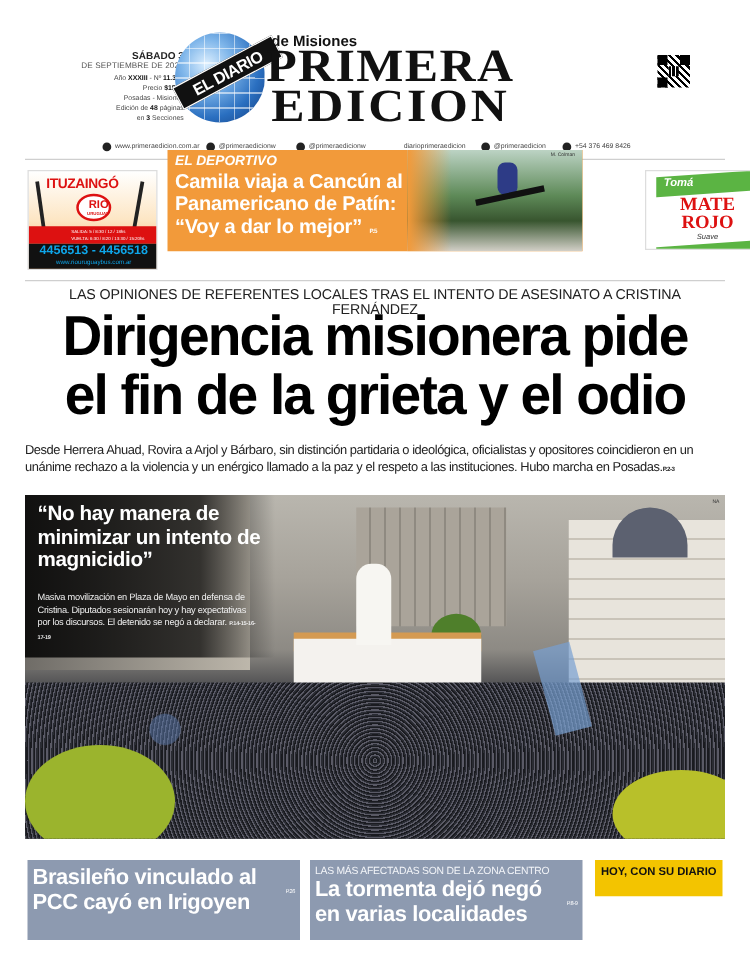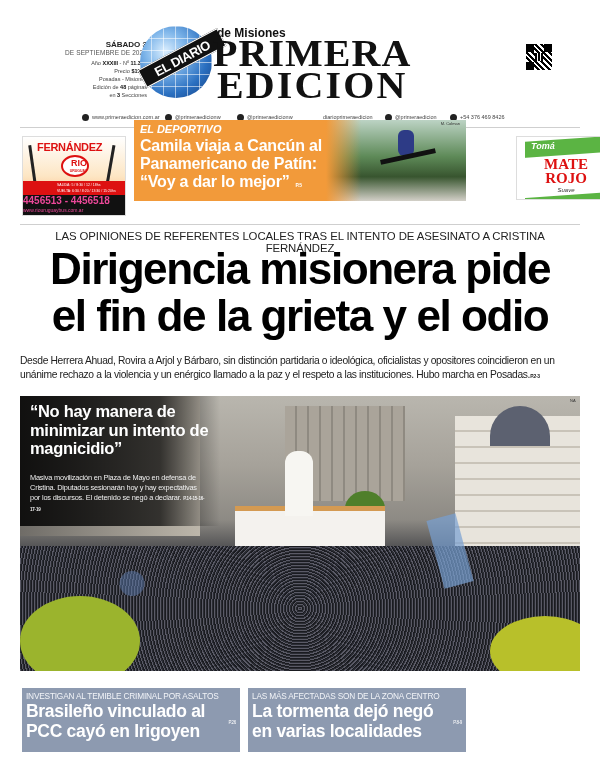--- a/index.html
+++ b/index.html
@@ -47,21 +47,21 @@
   .sicon { width: 7px; height: 7px; border-radius: 50%; background: #222; display: inline-block; }
   .rule { position: absolute; left: 20px; width: 560px; height: 1px; background: #cfcfcf; }
 
   
   .ad-bus { position: absolute; left: 22px; top: 136px; width: 104px; height: 80px; background: linear-gradient(#fff 0%, #fde6c4 50%, #f7a25c 100%); overflow: hidden; border: 1px solid #ddd; }
   .bus-title { position: absolute; left: 14px; top: 4px; font-weight: bold; font-size: 11px; color: #d11; letter-spacing: -0.3px; }
   .rio-badge { position: absolute; left: 38px; top: 18px; width: 28px; height: 22px; border: 2px solid #d11; border-radius: 50%; background: #fff; text-align: right; font-weight: bold; font-size: 9px; color: #d11; line-height: 12px; }
   .rio-sub { display: block; font-size: 3.5px; line-height: 4px; }
   .palm { position: absolute; width: 3px; height: 40px; background: #222; top: 8px; }
   .bus-sched { position: absolute; left: 0; top: 44px; width: 104px; height: 14px; background: #d11; color: #fff; font-size: 3.5px; line-height: 6px; padding: 1px 0 0 34px; }
-  .bus-phone { position: absolute; left: 0; top: 58px; width: 104px; height: 22px; background: #111; color: #ec4899; }
+  .bus-phone { position: absolute; left: 0; top: 58px; width: 104px; height: 22px; background: #111; color: #0ea5e9; text-align: center; }
   .bus-num { font-size: 10px; font-weight: bold; line-height: 12px; display: block; }
   .bus-web { font-size: 5px; line-height: 7px; display: block; }
 
   .deportivo { position: absolute; left: 134px; top: 120px; width: 332px; height: 81px; background: #f29a3a; overflow: hidden; }
   .dep-photo { position: absolute; right: 0; top: 0; width: 140px; height: 81px;
     background: linear-gradient(90deg, rgba(242,154,58,1) 0%, rgba(242,154,58,0) 25%), linear-gradient(#bcd3c4 0%, #5e8a58 45%, #38552f 70%, #d3d0c8 100%); }
   .skater { position: absolute; right: 52px; top: 10px; width: 16px; height: 26px; background: #2d3b86; border-radius: 6px; }
   .skater-legs { position: absolute; right: 30px; top: 34px; width: 56px; height: 5px; background: #111; transform: rotate(-12deg); }
   .dep-credit { position: absolute; right: 6px; top: 1px; font-size: 4px; color: #333; }
   .dep-kicker { position: absolute; left: 6px; top: 3px; font-style: italic; font-weight: bold; font-size: 11px; color: #fff; }
@@ -164,21 +164,21 @@
   <div class="social-item" style="left:430px">
     <span class="sicon"></span>
     <span>+54 376 469 8426</span>
   </div>
 </div>
 <div class="rule" style="top:127px"></div>
 
 <div class="ad-bus">
   <div class="palm" style="left:8px;transform:rotate(-8deg)"></div>
   <div class="palm" style="left:86px;transform:rotate(10deg)"></div>
-  <div class="bus-title">FERNÁNDEZ</div>
+  <div class="bus-title">ITUZAINGÓ</div>
   <div class="rio-badge">
     <span>RIO</span>
     <span class="rio-sub">URUGUAY</span>
   </div>
   <div class="bus-sched">
     <div>SALIDA: 5 / 8:30 / 12 / 18hs</div>
     <div>VUELTA: 6:30 / 8:20 / 13:30 / 15:20hs</div>
   </div>
   <div class="bus-phone">
     <span class="bus-num">4456513 - 4456518</span>
@@ -229,21 +229,21 @@
   <div class="blue-flags"></div>
   <div class="tree-l"></div>
   <div class="tree-r"></div>
 </div>
 <div class="photo-overlay"></div>
 <div class="quote">“No hay manera de minimizar un intento de magnicidio”</div>
 <div class="quote-body"><span>Masiva movilización en Plaza de Mayo en defensa de Cristina. Diputados sesionarán hoy y hay expectativas por los discursos. El detenido se negó a declarar.</span> <span class="quote-page">P.14-15-16-17-19</span></div>
 <div class="photo-credit">NA</div>
 
 <div class="story" style="left:22px">
-  <div class="story-kicker">INVESTIGAN AL TEMIBLE CRIMINAL POR ASALTOS</div>
   <div class="story-title"><span class="story-page">P.26</span><span>Brasileño vinculado al PCC cayó en Irigoyen</span></div>
 </div>
 <div class="story" style="left:248px">
   <div class="story-kicker">LAS MÁS AFECTADAS SON DE LA ZONA CENTRO</div>
   <div class="story-title"><span class="story-page">P.8-9</span><span>La tormenta dejó negó en varias localidades</span></div>
 </div>
 <div class="ecoagro">
+  <div class="eco-top">HOY, CON SU DIARIO</div>
 </div>
 
 </body></html>

